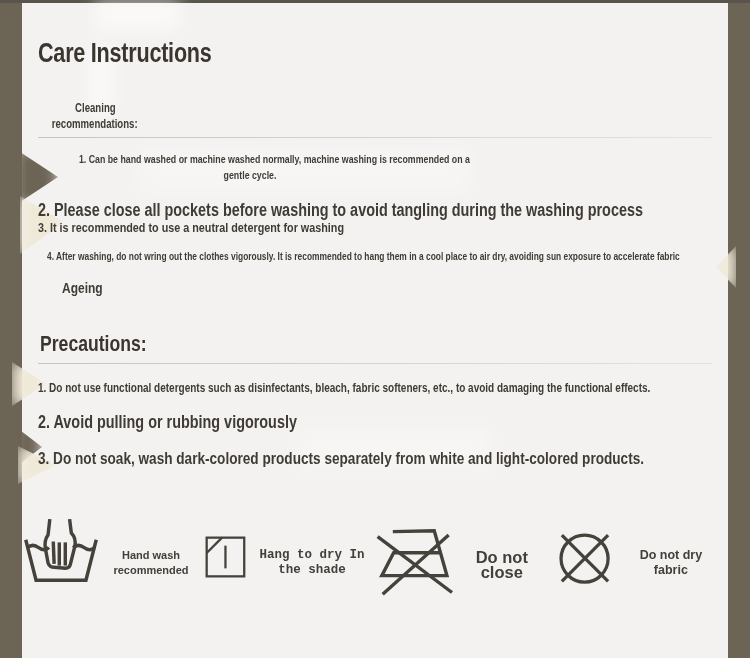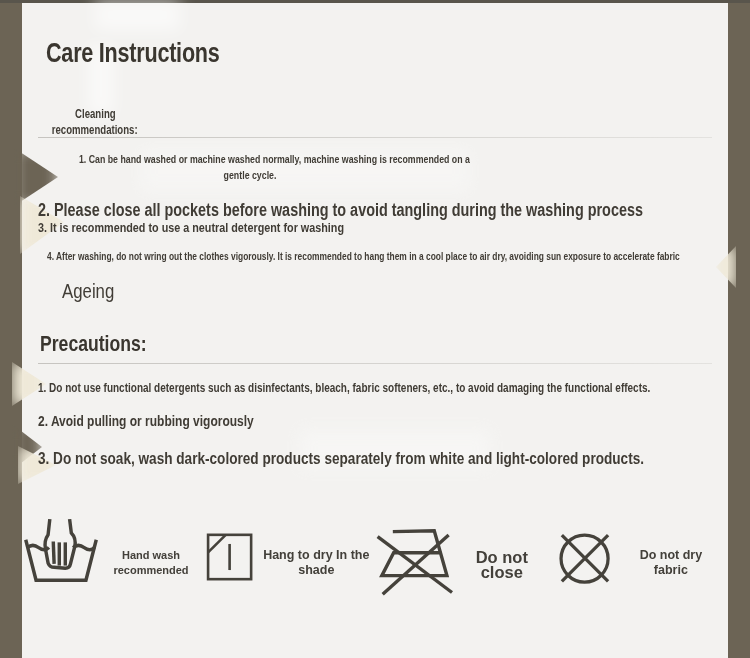--- a/index.html
+++ b/index.html
@@ -19,44 +19,44 @@
   .blob.dark{background:#6c6455;filter:blur(7px);}
   .blob.cream{background:#efe9d8;filter:blur(7px);}
   .blob.ghost{background:rgba(255,255,255,0.55);filter:blur(8px);}
 
   
   .cond{display:inline-block;transform:scaleX(0.8);transform-origin:0 50%;white-space:nowrap;}
   .cond.center{transform-origin:50% 50%;}
 
   .abs{position:absolute;}
 
-  .page-title{left:38px;top:38px;font-size:27px;font-weight:700;color:#3a362f;letter-spacing:-0.3px;margin-left:8px;}
-  .cleaning-label{left:40px;top:106px;width:110px;text-align:center;font-size:12px;font-weight:600;line-height:16px;}
+  .page-title{left:38px;top:38px;font-size:27px;font-weight:700;color:#3a362f;letter-spacing:-0.3px;}
+  .cleaning-label{left:40px;top:100px;width:110px;text-align:center;font-size:12px;font-weight:600;line-height:16px;}
   .rule{left:38px;width:674px;height:1px;background:linear-gradient(to right,#c6c4c0,#e3e2df);}
   .rule-1{top:137px;}
   .rule-2{top:363px;}
 
   .c-item1{left:30px;top:151px;width:440px;text-align:center;font-size:11px;font-weight:700;line-height:16px;}
   .c-item2{left:38px;top:200px;font-size:18px;font-weight:600;}
   .c-item3{left:38px;top:220px;font-size:13.5px;font-weight:600;}
   .c-item4{left:47px;top:250px;font-size:10.5px;font-weight:600;}
-  .c-item4b{left:62px;top:279px;font-size:21px;font-weight:400;}
+  .c-item4b{left:62px;top:279px;font-size:15px;font-weight:700;}
 
   .prec-title{left:40px;top:331px;font-size:22px;font-weight:700;color:#3a362f;}
   .p-item1{left:38px;top:381px;font-size:12.5px;font-weight:600;}
-  .p-item2{left:38px;top:412px;font-size:15px;font-weight:600;}
+  .p-item2{left:38px;top:412px;font-size:18px;font-weight:600;}
   .p-item3{left:38px;top:442px;font-size:17px;font-weight:700;margin-top:7px;}
 
   .symbols-row{position:absolute;left:17px;top:514px;width:700px;display:flex;}
   .symbol-cell{flex:1;display:flex;flex-direction:row;align-items:center;}
   .symbol-cell svg{display:block;}
   .symbol-label{margin-top:12px;text-align:center;font-weight:600;line-height:15px;color:#43403a;}
   .lbl-0{font-size:11px;width:92px;}
   .lbl-1{font-size:14px;margin-top:16px;}
-  .lbl-2{font-size:12.5px;}
+  .lbl-2{font-size:12.5px;font-family:Liberation Mono, monospace;}
   .lbl-3{font-size:16.5px;margin-top:15px;}
   .lbl-4{font-size:12.5px;}
   .ico{stroke:#45423b;fill:none;stroke-width:4;}
 </style>
 </head>
 <body>
 
 <div class="strip left"></div>
 <div class="strip right"></div>
 <div class="top-bar"></div>

